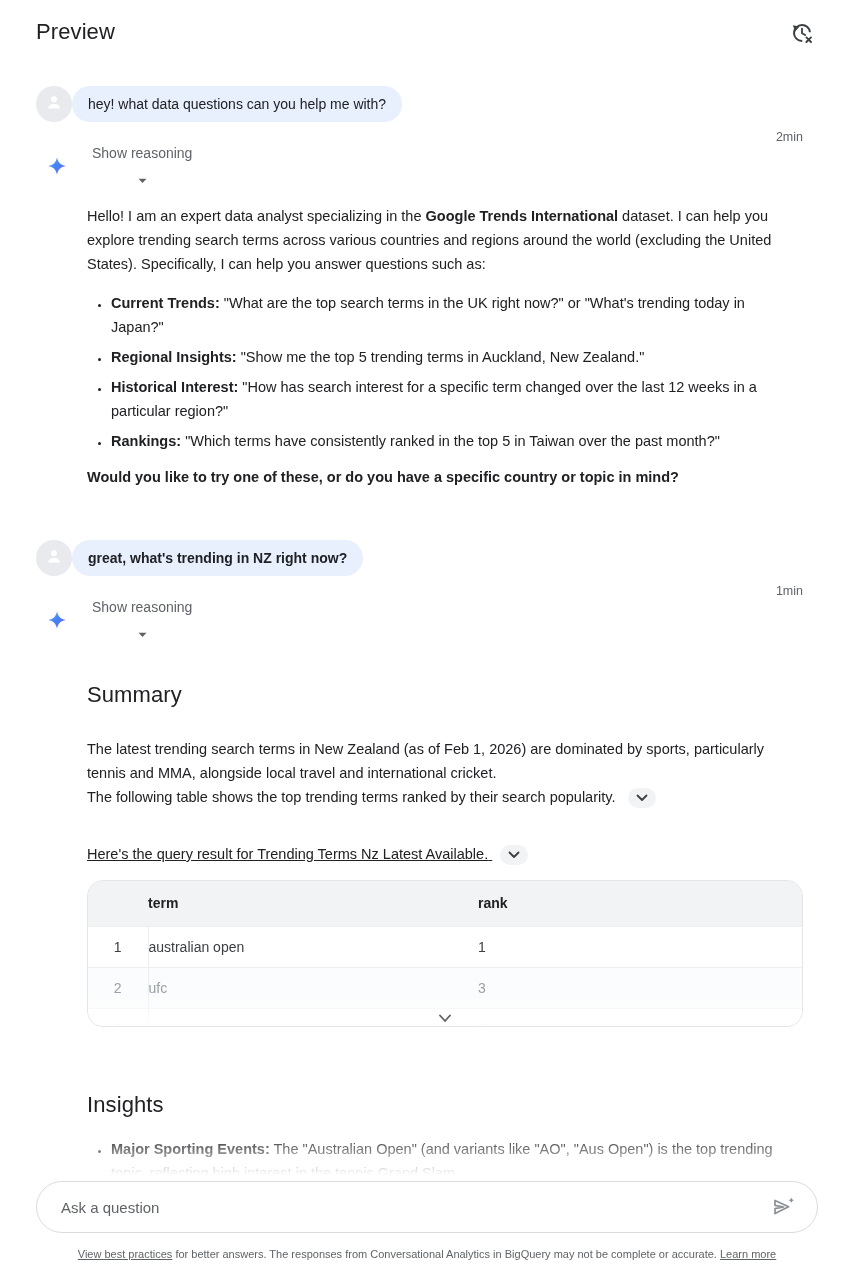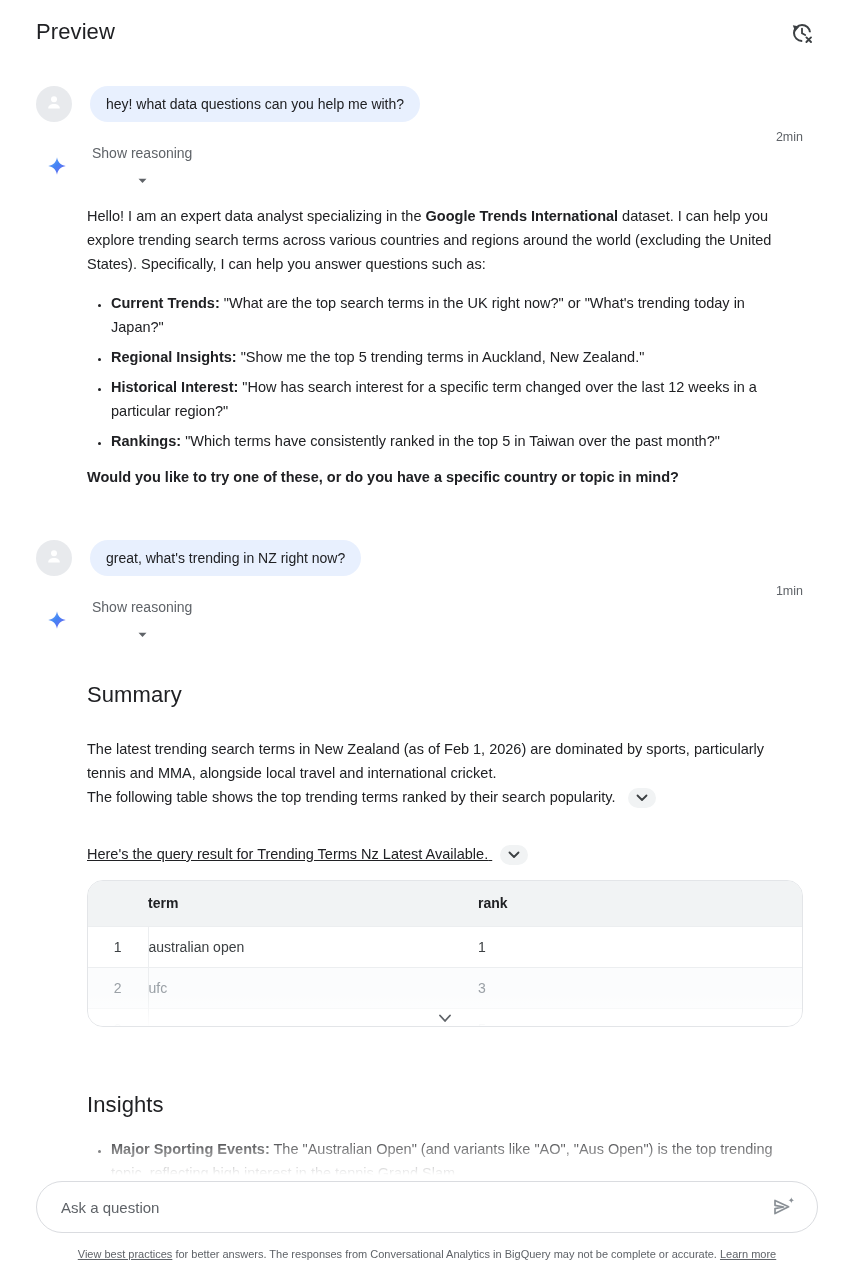--- a/index.html
+++ b/index.html
@@ -12,23 +12,23 @@
     font-family: "Liberation Sans", sans-serif;
     color: #202124;
   }
   
   .header { padding: 19px 32px 0 36px; display:flex; justify-content:space-between; align-items:flex-start; }
   .page-title { font-size: 22px; font-weight: 400; color:#202124; letter-spacing:.1px; }
   .icon-btn { background:none; border:none; cursor:pointer; padding:2px; line-height:0; margin-right:6px; }
 
   
   .chat { padding: 0 51px 0 36px; }
-  .msg-row { display:flex; align-items:flex-start; gap:18px; }
+  .msg-row { display:flex; align-items:flex-start; }
   .turn1-row { margin-top: 39px; }
-  .turn2-row { margin-top: 51px; }
+  .turn2-row { margin-top: 51px; font-weight: bold; }
   .avatar { width:36px; height:36px; border-radius:50%; background:#E8EAED; flex:0 0 36px;
             display:flex; align-items:center; justify-content:center; }
   .bubble { background:#E8F0FE; border-radius:18px; padding:9px 16px; font-size:14px; line-height:18px; color:#202124; }
   .timestamp { text-align:right; font-size:12.5px; color:#5F6368; margin-top:8px; }
   .reasoning { display:flex; align-items:center; margin-top:10px; height:24px; }
   .sparkle { margin-left:11px; line-height:0; flex:0 0 auto; }
   .reasoning-btn { display:flex; align-items:center; gap:10px; background:none; border:none; cursor:pointer;
                    margin-left:25px; font-family:inherit; font-size:14px; color:#5F6368;flex-direction:column; }
   .answer { margin-left:51px; width:710px; font-size:14.5px; line-height:24px; color:#202124; }
   .answer b, .answer strong { font-weight:700; }

